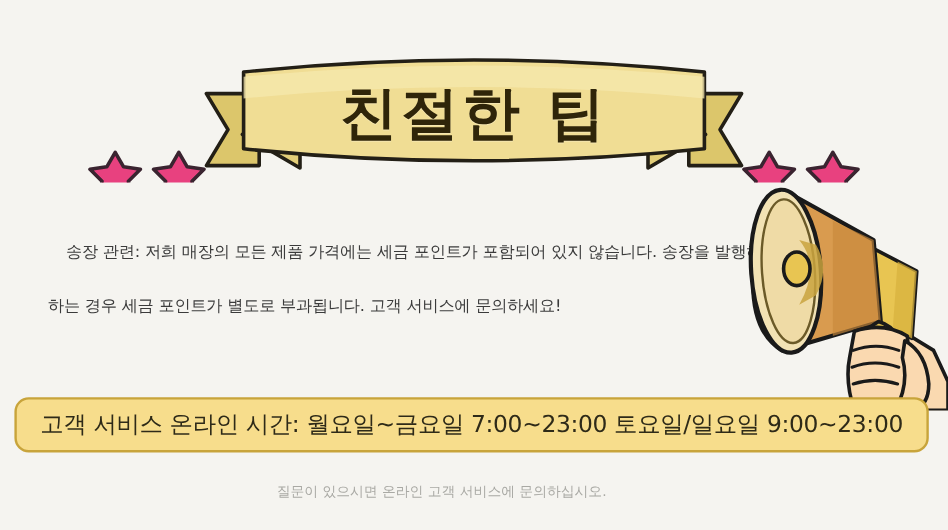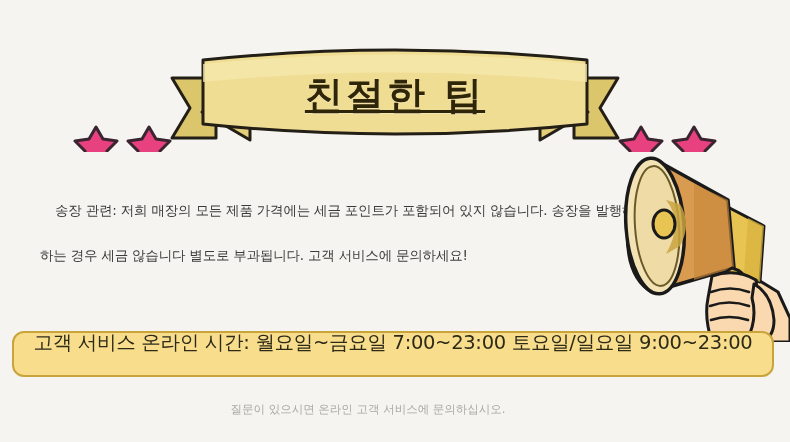--- a/index.html
+++ b/index.html
@@ -39,28 +39,27 @@
     left: 0;
     top: 42px;
     width: 790px;
     height: 110px;
     display: flex;
     align-items: center;
     justify-content: center;
     pointer-events: none;
   }
   .ribbon-title span {
-    font-size: 38px;
+    font-size: 48px;
     font-weight: bold;
     color: #2f2509;
     letter-spacing: 3px;
     line-height: 1;
     transform: translateY(-2px);
     text-shadow: 0 1px 0 rgba(255,255,255,0.25);
-    text-decoration: underline;
   }
 
   
   .body-text {
     position: absolute;
     left: 40px;
     top: 188px;
     width: 600px;
   }
   .body-line {
@@ -88,21 +87,21 @@
     position: absolute;
     left: 12px;
     top: 331px;
     width: 762px;
     height: 46px;
     box-sizing: border-box;
     background: #f7dd8c;
     border: 2px solid #c8a43b;
     border-radius: 12px;
     display: flex;
-    align-items: flex-start;
+    align-items: center;
     justify-content: center;
   }
   .hours-bar span {
     font-size: 19.5px;
     color: #2e2a18;
     letter-spacing: -0.3px;
     white-space: nowrap;
     line-height: 1;
   }
 
@@ -149,21 +148,21 @@
       <path d="M203 22 Q395 3 587 22 L587 40 Q395 21 203 40 Z" fill="#f6e8ae" opacity="0.75"></path>
     </svg>
   </div>
 
   <div class="ribbon-title">
     <span>친절한 팁</span>
   </div>
 
   <div class="body-text">
     <div class="body-line line-1">송장 관련: 저희 매장의 모든 제품 가격에는 세금 포인트가 포함되어 있지 않습니다. 송장을 발행해야</div>
-    <div class="body-line line-2">하는 경우 세금 않습니다 별도로 부과됩니다. 고객 서비스에 문의하세요!</div>
+    <div class="body-line line-2">하는 경우 세금 포인트가 별도로 부과됩니다. 고객 서비스에 문의하세요!</div>
   </div>
 
   <div class="megaphone">
     <svg width="182" height="200" viewBox="0 0 182 200" xmlns="http://www.w3.org/2000/svg">
 
       <path d="M134 128 L170 150 L182 176 L182 200 L120 200 L108 168 Z" fill="#fad9b0" stroke="#1a1a1a" stroke-width="3" stroke-linejoin="round"></path>
 
       <path d="M114 62 L156 84 L152 140 L110 122 Z" fill="#e8c552" stroke="#1a1a1a" stroke-width="3" stroke-linejoin="round"></path>
       <path d="M140 76 L156 84 L152 140 L136 132 Z" fill="#d8b23f" opacity="0.75"></path>
 

